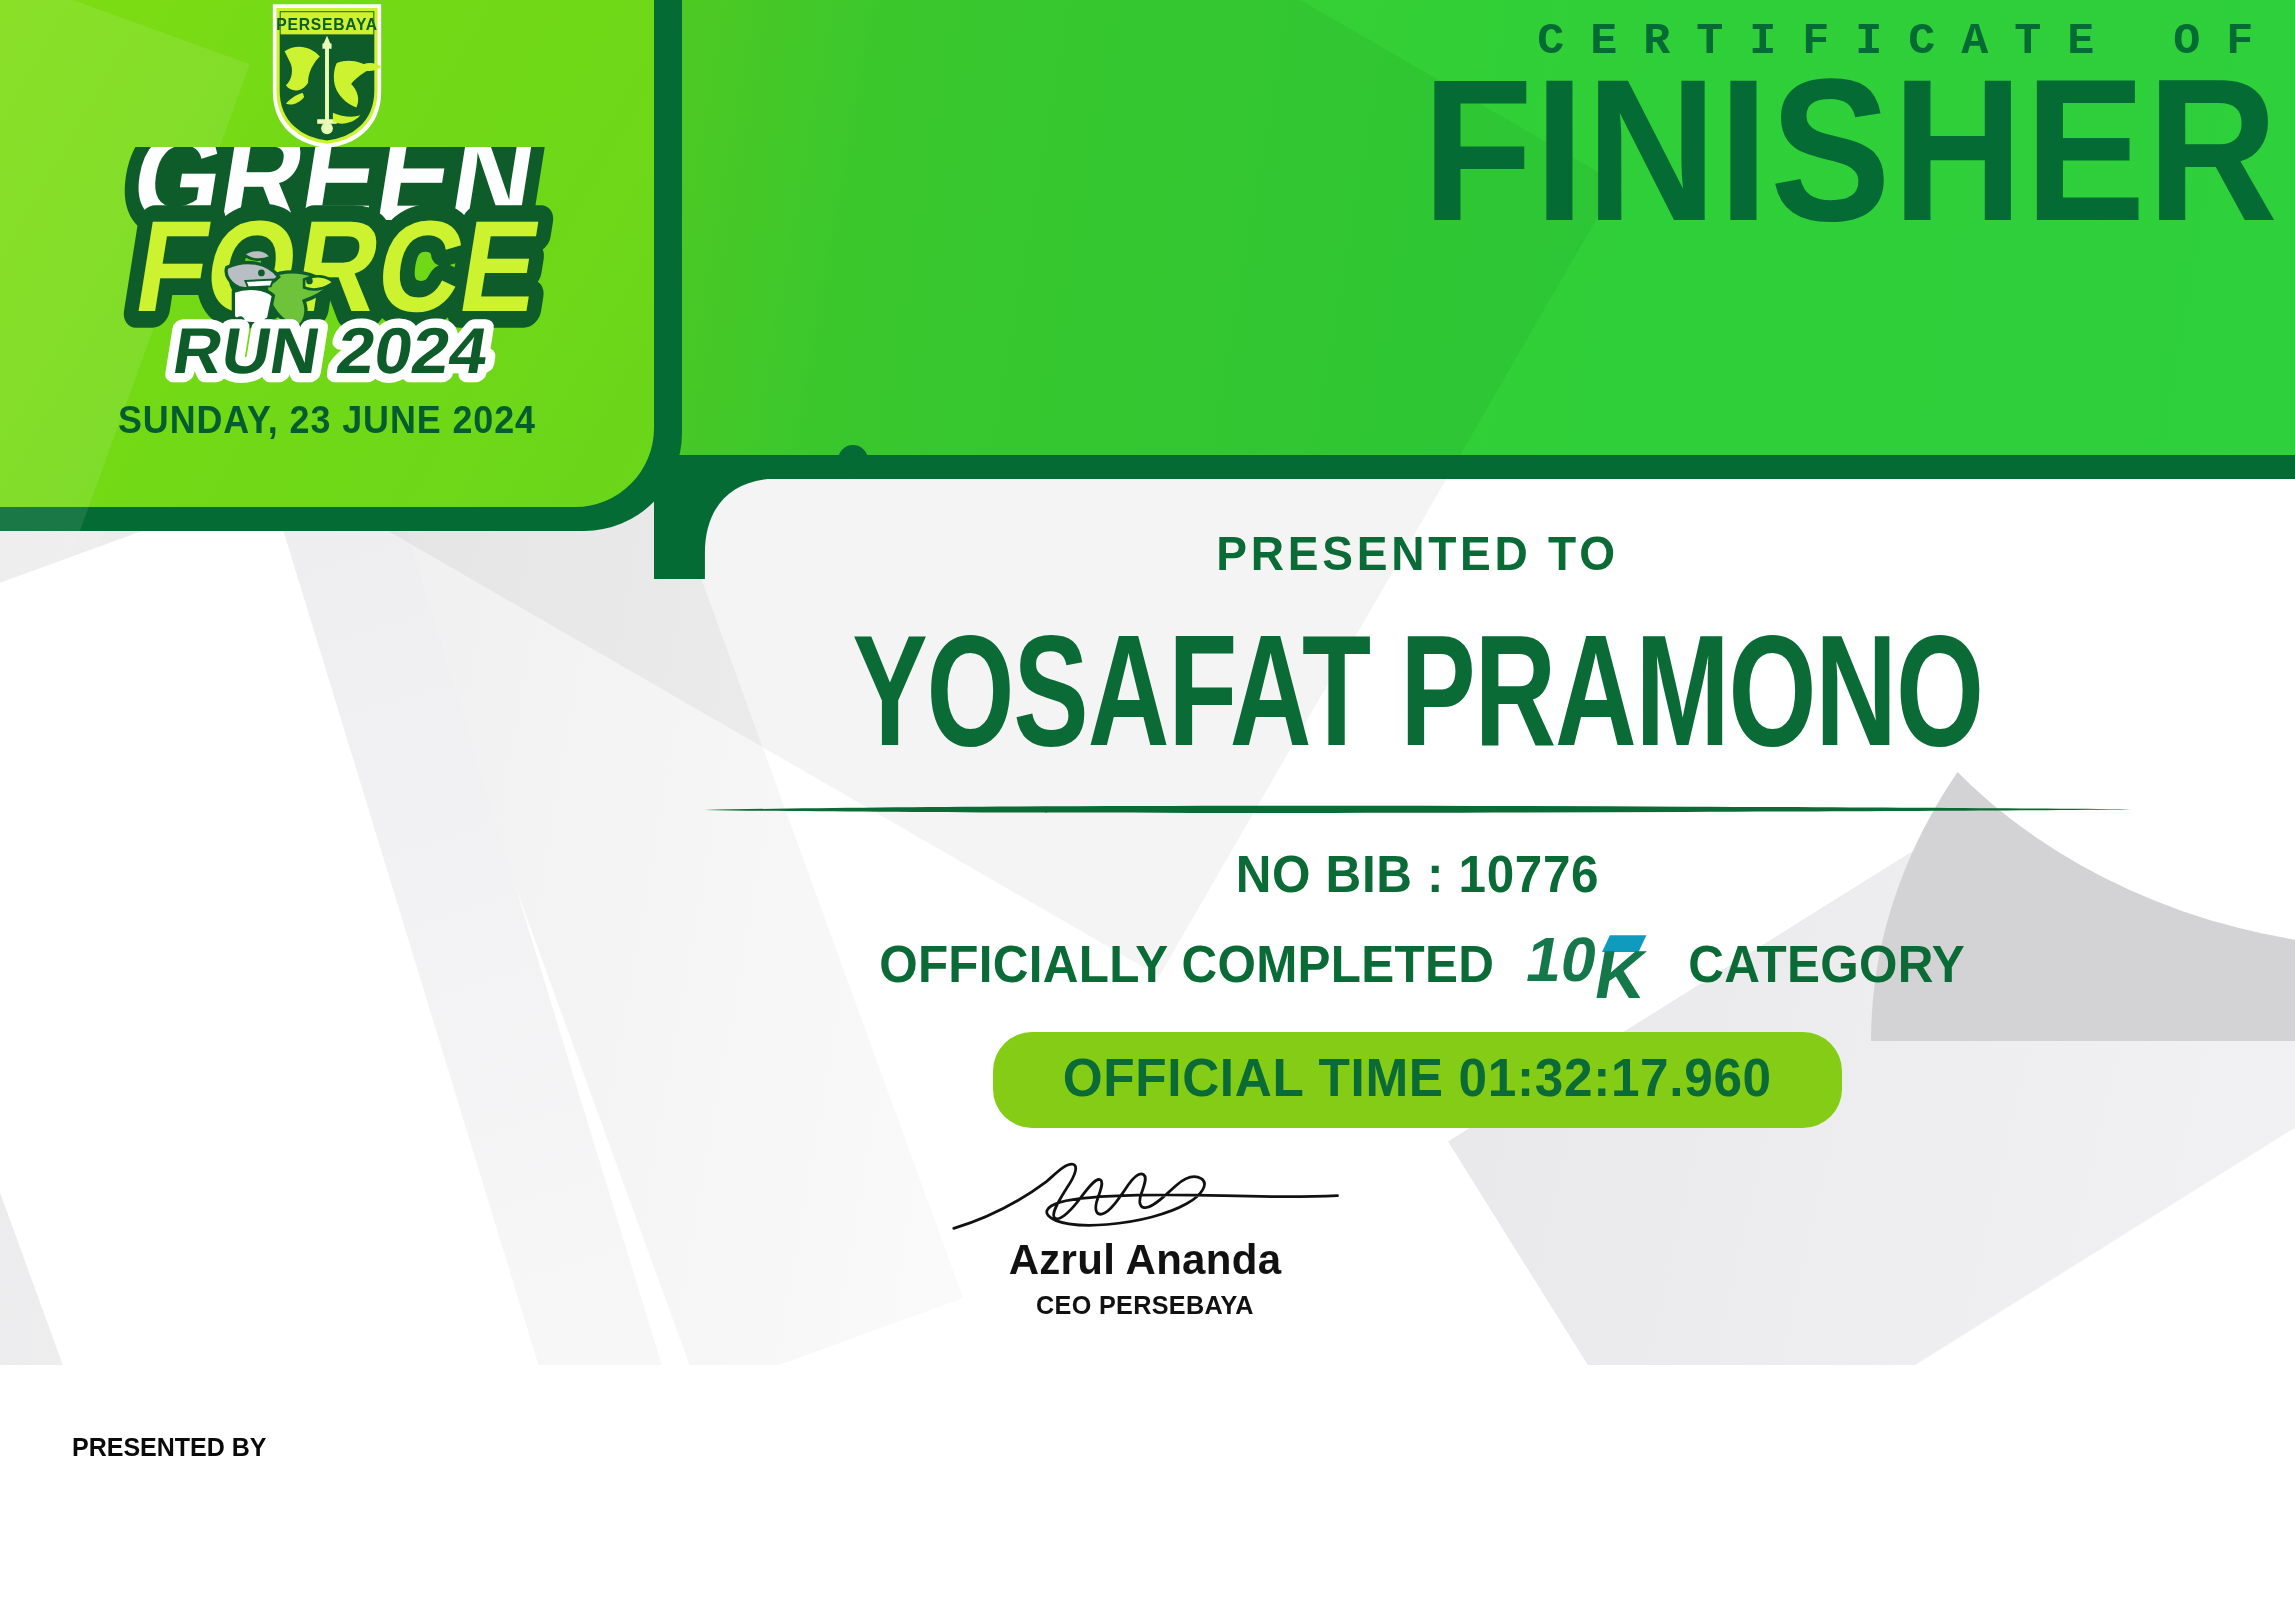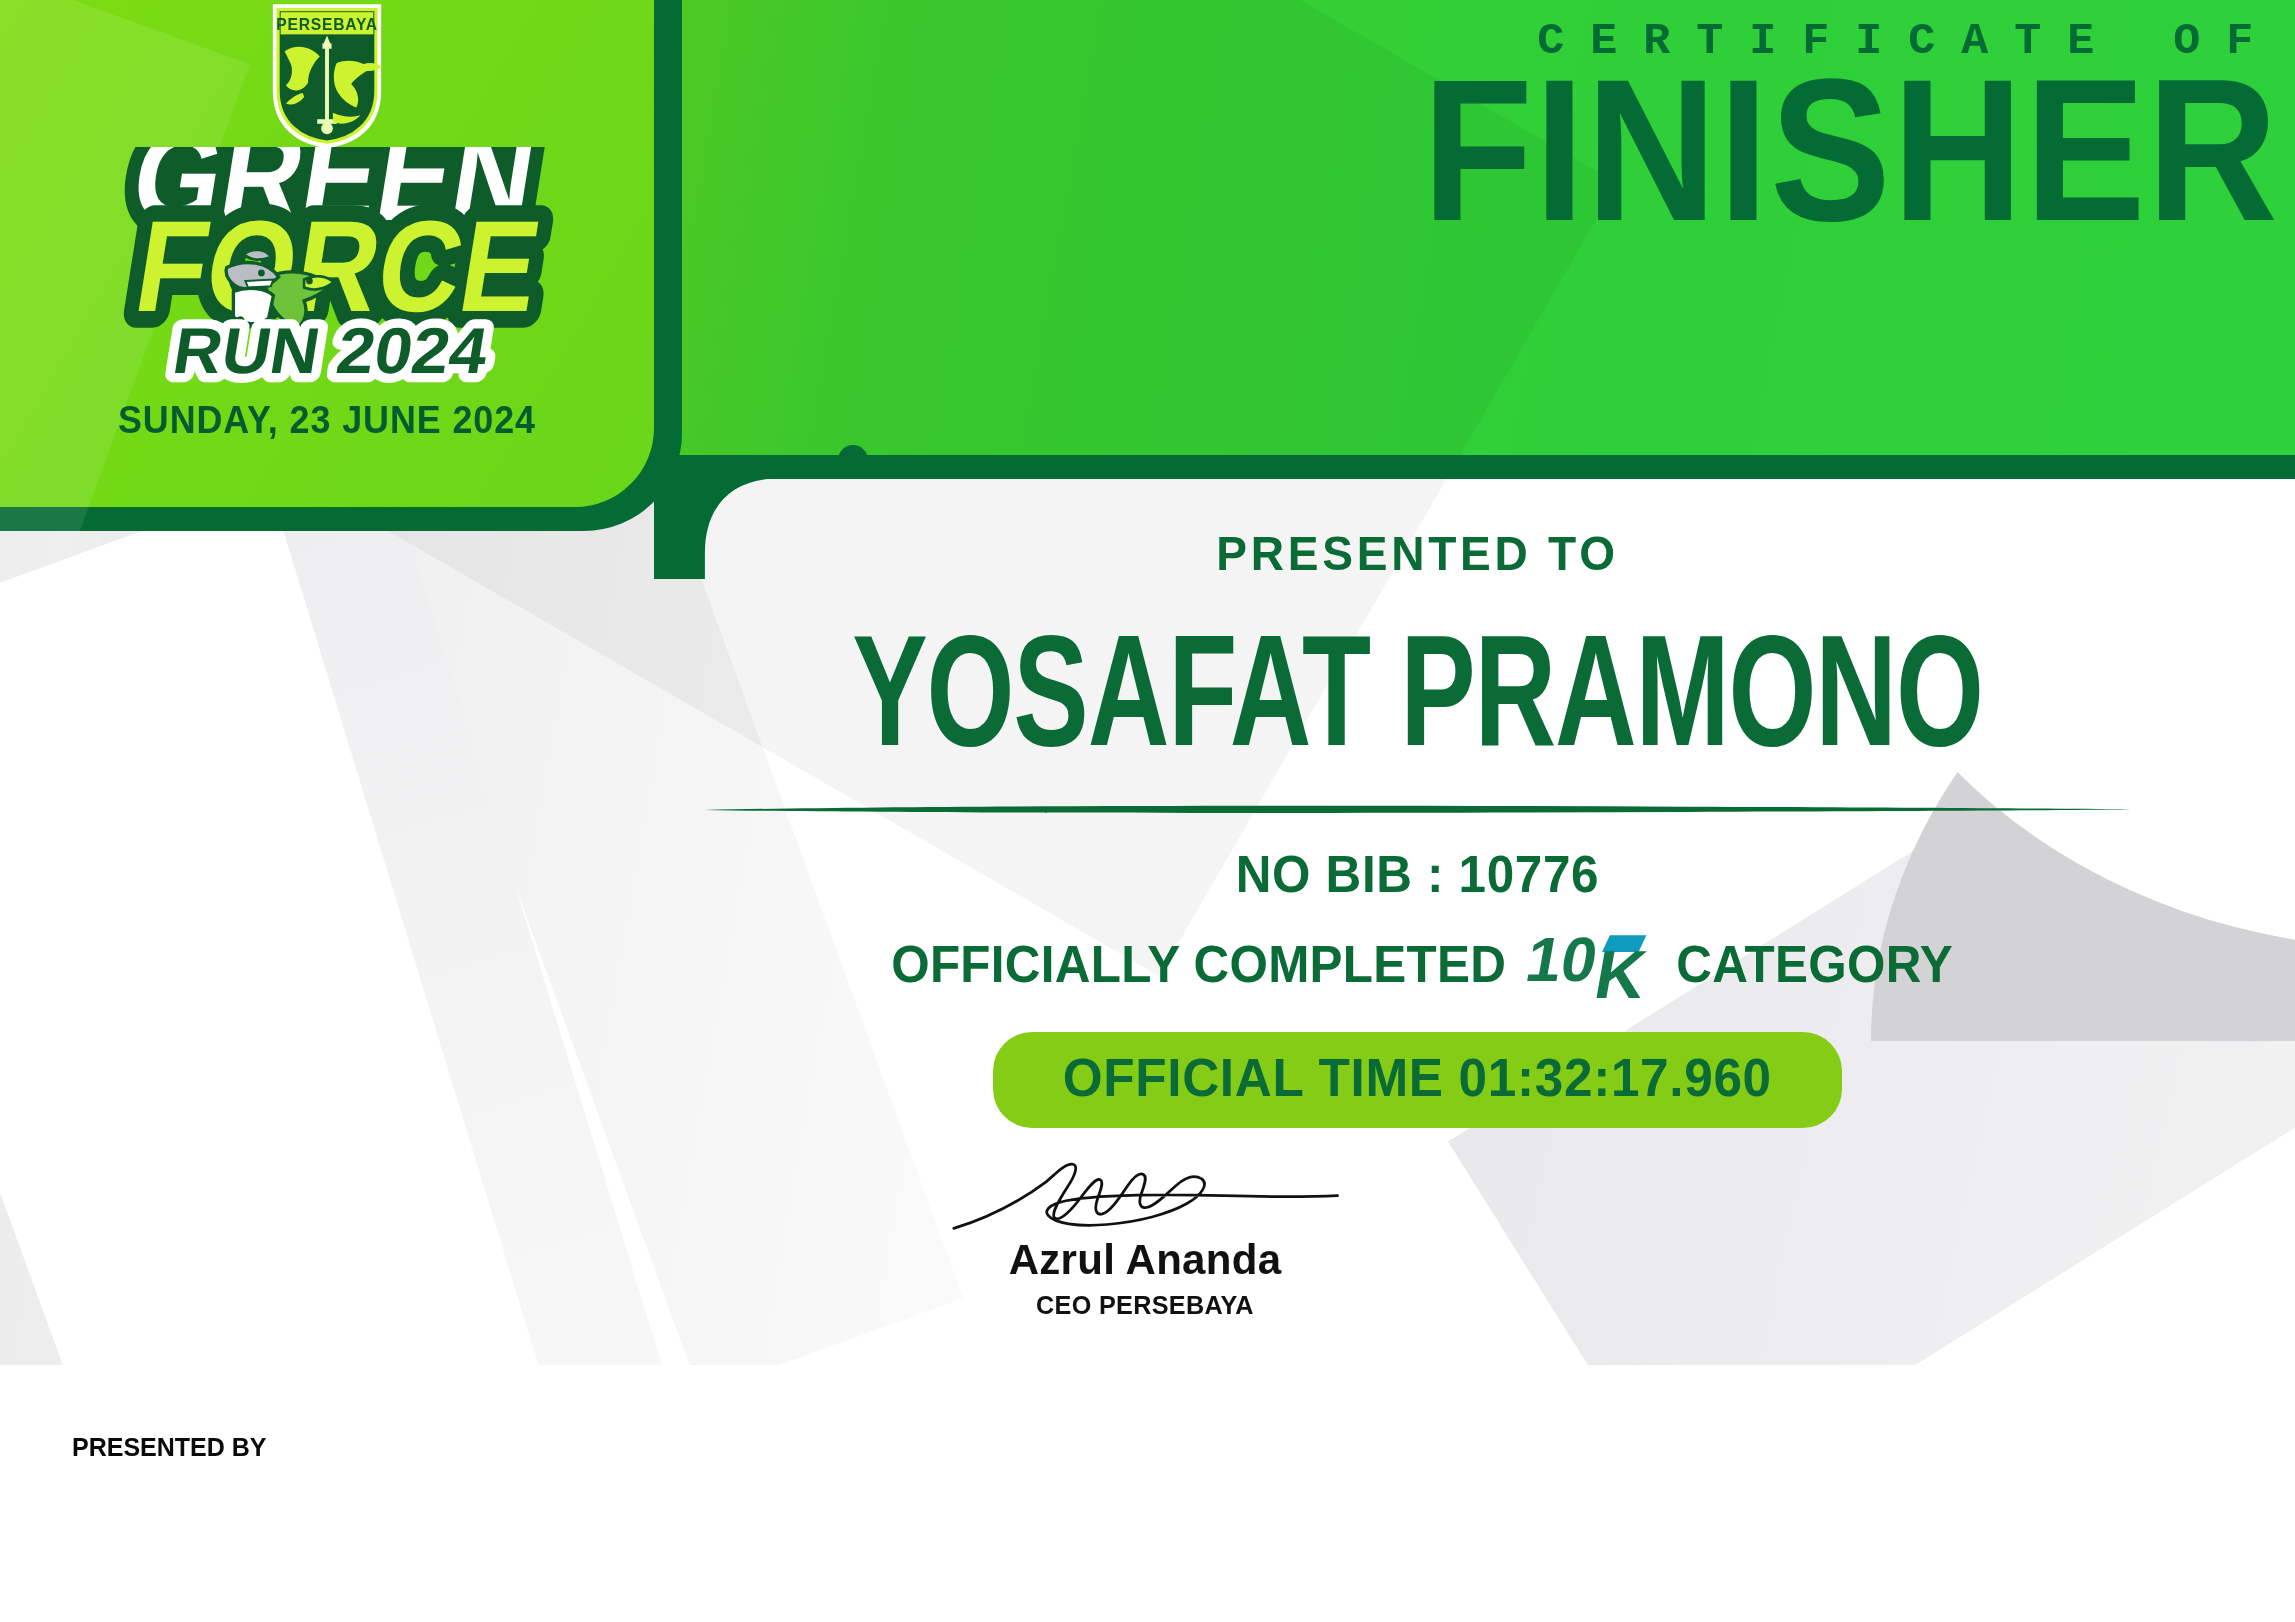--- a/index.html
+++ b/index.html
@@ -212,21 +212,21 @@
     font-weight:bold;
     font-size:52px;
     color:#0a6b36;
     letter-spacing:0.7px;
     margin-top:31px;
     transform:scaleX(0.95);
   }
 
   .category-line {
     display:flex; align-items:center; justify-content:center;
-    gap:4px; margin-top:22px;
+    gap:16px; margin-top:22px;
   }
   .category-line .txt {
     font-family:"Liberation Sans", sans-serif;
     font-weight:bold;
     font-size:52px;
     color:#0a6b36;
     letter-spacing:0.3px;
     transform:scaleX(0.95);
   }
   .tenk-logo { display:block; }

